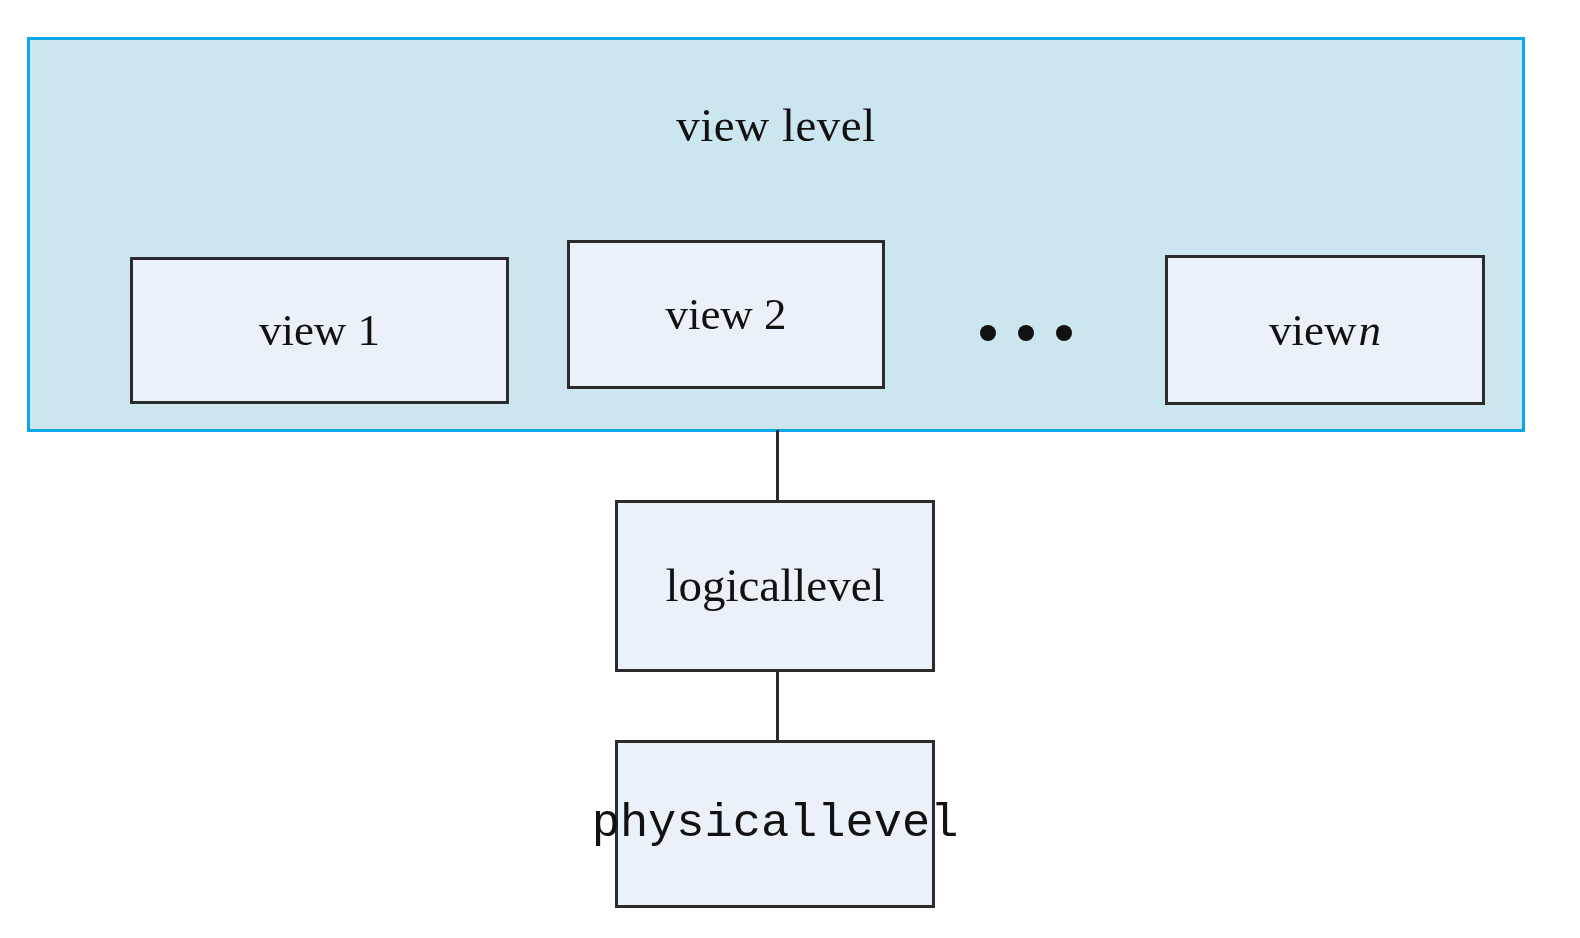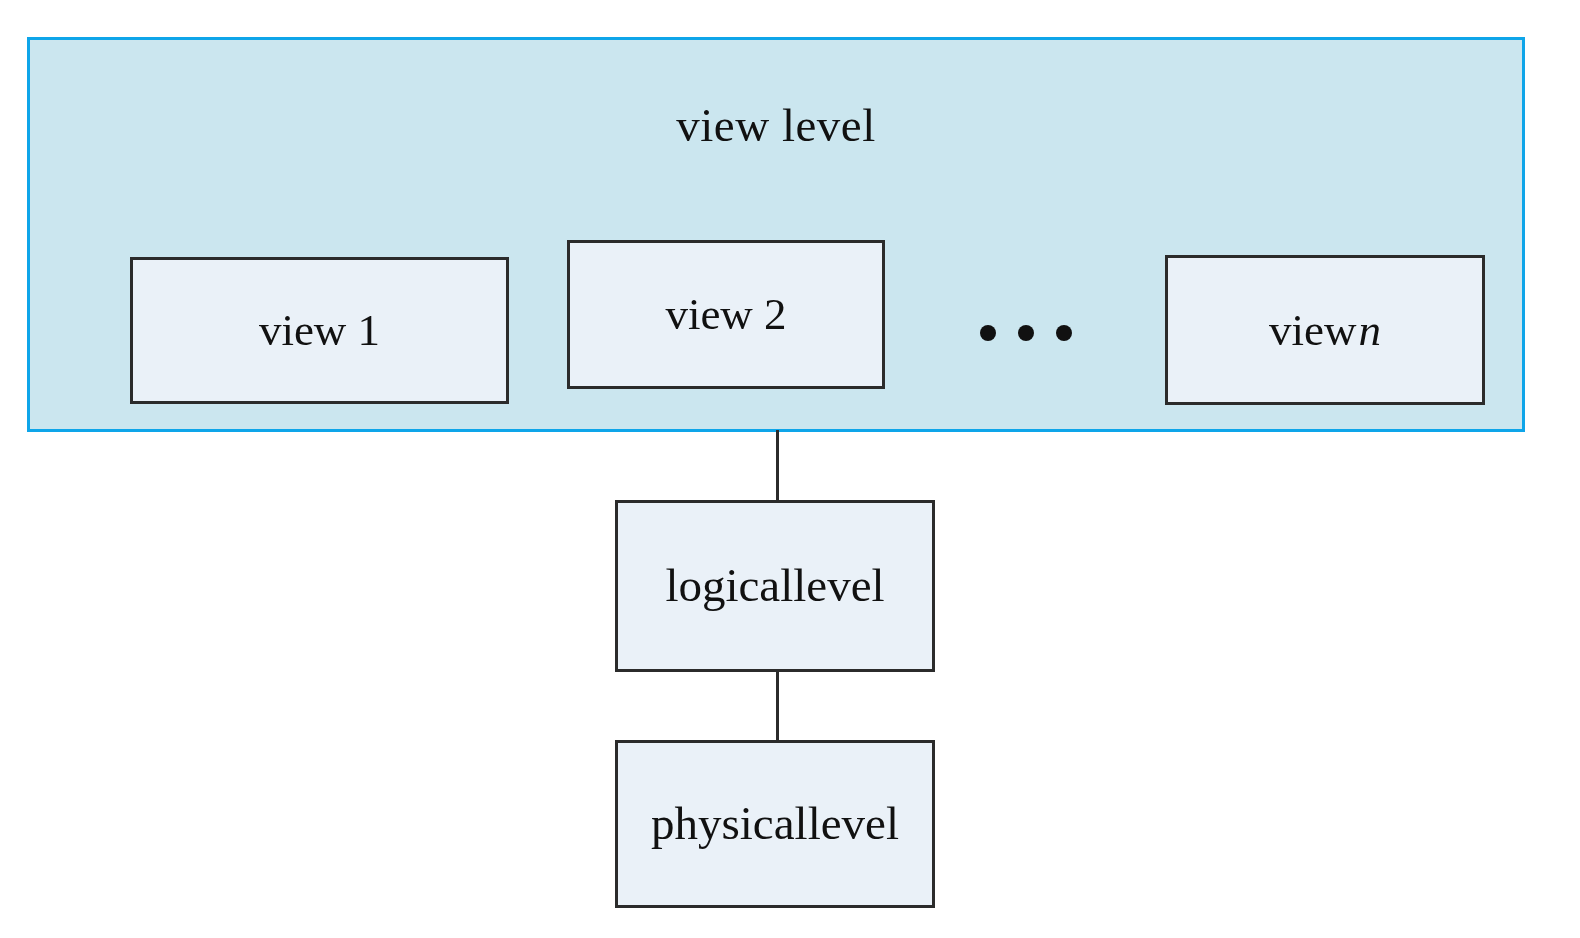--- a/index.html
+++ b/index.html
@@ -88,21 +88,21 @@
     display: flex;
     flex-direction: row;
     align-items: center;
     justify-content: center;
     font-size: 47px;
     color: #111111;
     line-height: 1.18;
     text-align: center;
   }
   #logical-level-box  { left: 615px; top: 500px; width: 320px; height: 172px; }
-  #physical-level-box { left: 615px; top: 740px; width: 320px; height: 168px; }
+  #physical-level-box { left: 615px; top: 740px; width: 320px; height: 168px; font-family: Liberation Mono, monospace; }
 
   
   .connector {
     position: absolute;
     width: 3px;
     background: #2b2b2b;
     left: 776px;
   }
   #connector-view-logical    { top: 430px; height: 72px; }
   #connector-logical-physical{ top: 670px; height: 72px; }

